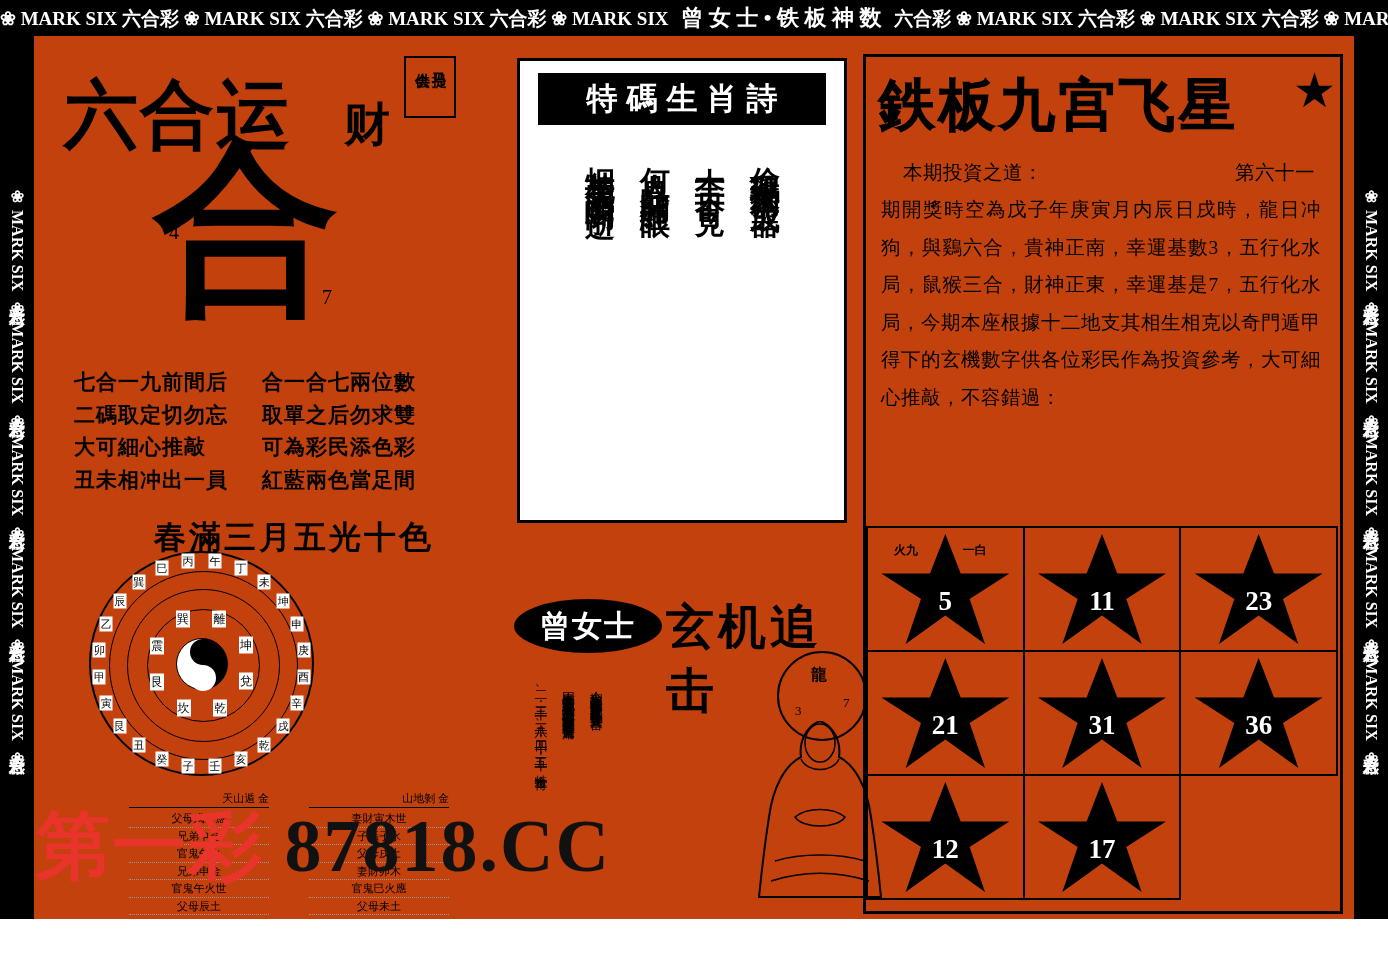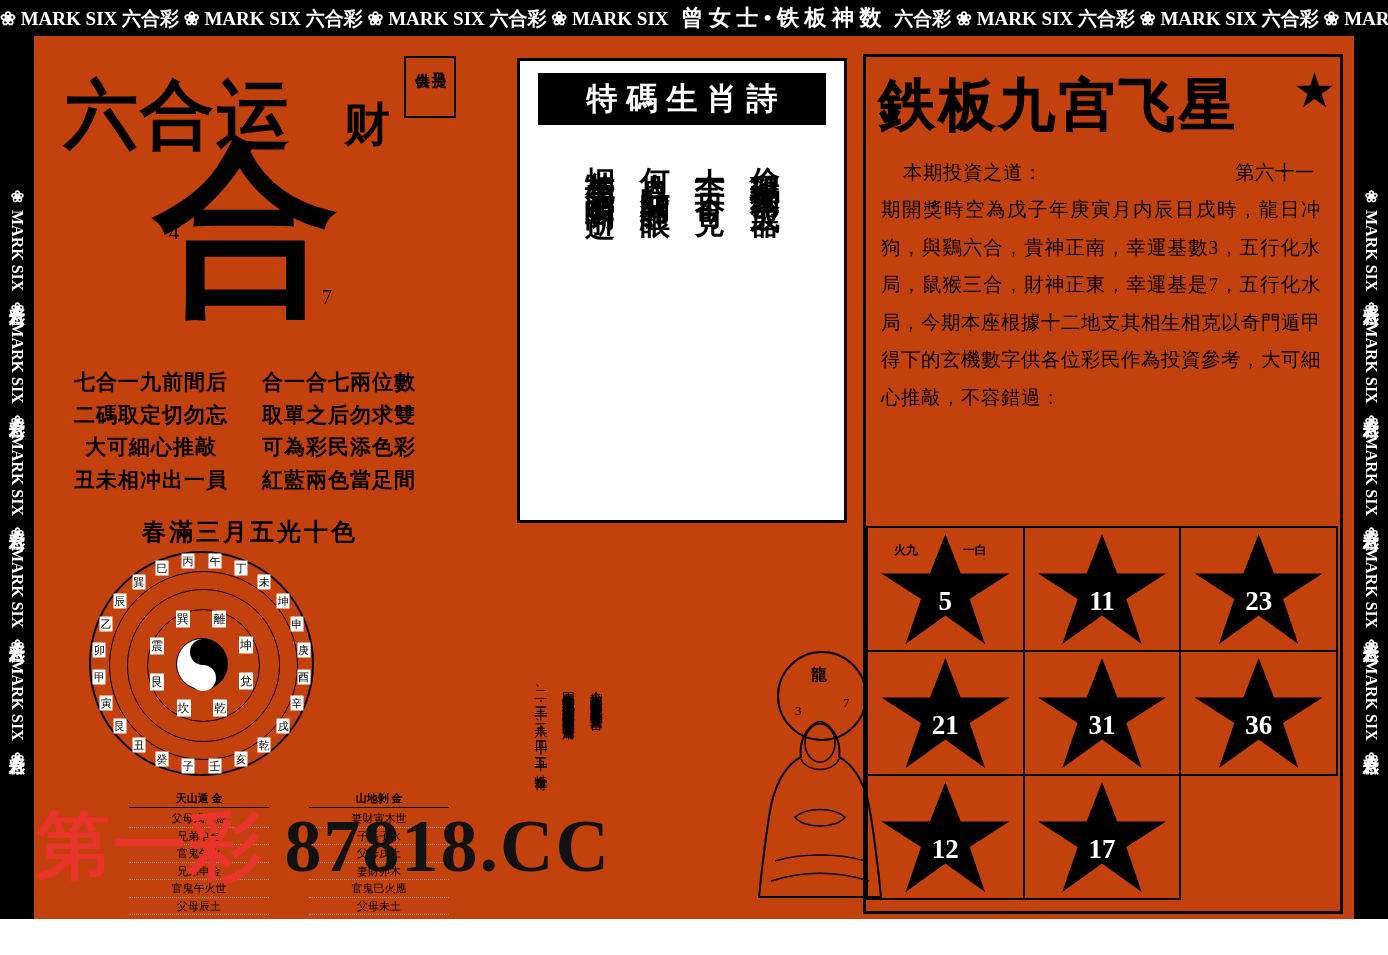--- a/index.html
+++ b/index.html
@@ -137,28 +137,27 @@
     position: absolute;
     left: 40px; top: 330px;
     width: 400px;
     display: flex;
     gap: 34px;
     font-family: "Liberation Serif", serif;
     font-size: 21px;
     line-height: 1.55;
     font-weight: bold;
     letter-spacing: 1px;
-    text-align: center;
   }
   .verse-col { white-space: nowrap; }
   .verse-tail {
     position: absolute;
-    left: 108px; top: 480px;
-    font-family: "Liberation Serif", serif;
-    font-size: 24px;
+    left: 120px; top: 480px;
+    font-family: "Liberation Serif", serif;
+    font-size: 32px;
     font-weight: bold;
     letter-spacing: 3px;
   }
 
   
   .bagua-wrap {
     position: absolute;
     left: 55px; top: 515px;
     width: 230px; height: 230px;
   }
@@ -213,22 +212,22 @@
     position: absolute;
     left: 95px; top: 755px;
     width: 330px;
     display: flex;
     gap: 40px;
     font-family: "Liberation Serif", serif;
     font-size: 11px;
   }
   .bt-col { width: 140px; }
   .bt-title {
-    text-align: center;
-    font-weight: bold;
+    text-align: right;
+    font-weight: normal;
     border-bottom: 1px solid #000;
     padding-bottom: 1px;
     margin-bottom: 2px;
   }
   .bt-row {
     display: flex;
     justify-content: center;
     line-height: 1.5;
     border-bottom: 1px dotted #999;
   }
@@ -642,20 +641,24 @@
       <div class="poem-box">
         <div class="poem-title">特碼生肖詩</div>
         <div class="poem-cols">
           <div class="poem-line">烟花雲雨瞬間逝</div>
           <div class="poem-line">何人見財開紅眼</div>
           <div class="poem-line">十合十一今可見</div>
           <div class="poem-line">偷鷄摸狗不成器</div>
         </div>
       </div>
 
+      <div class="xuanji-banner">
+        <div class="ellipse-name">曾女士</div>
+        <div class="xuanji-text">玄机追击</div>
+      </div>
 
       <div class="mid-vtext">
         <div>二、三十二．三十八、四十二．五十二，特金本肖</div>
         <div>同人变異官的天雷无妄之爻须抑制于生世爻为凶作怪断于相冲二爻好在甲爻合世有用</div>
         <div>今期本座起得坎宫的天主卦应爻成土克三爻雷无妄之天大畜</div>
       </div>
 
       <div class="deity">
         <div class="halo"></div>
         <div class="halo-label">龍</div>

